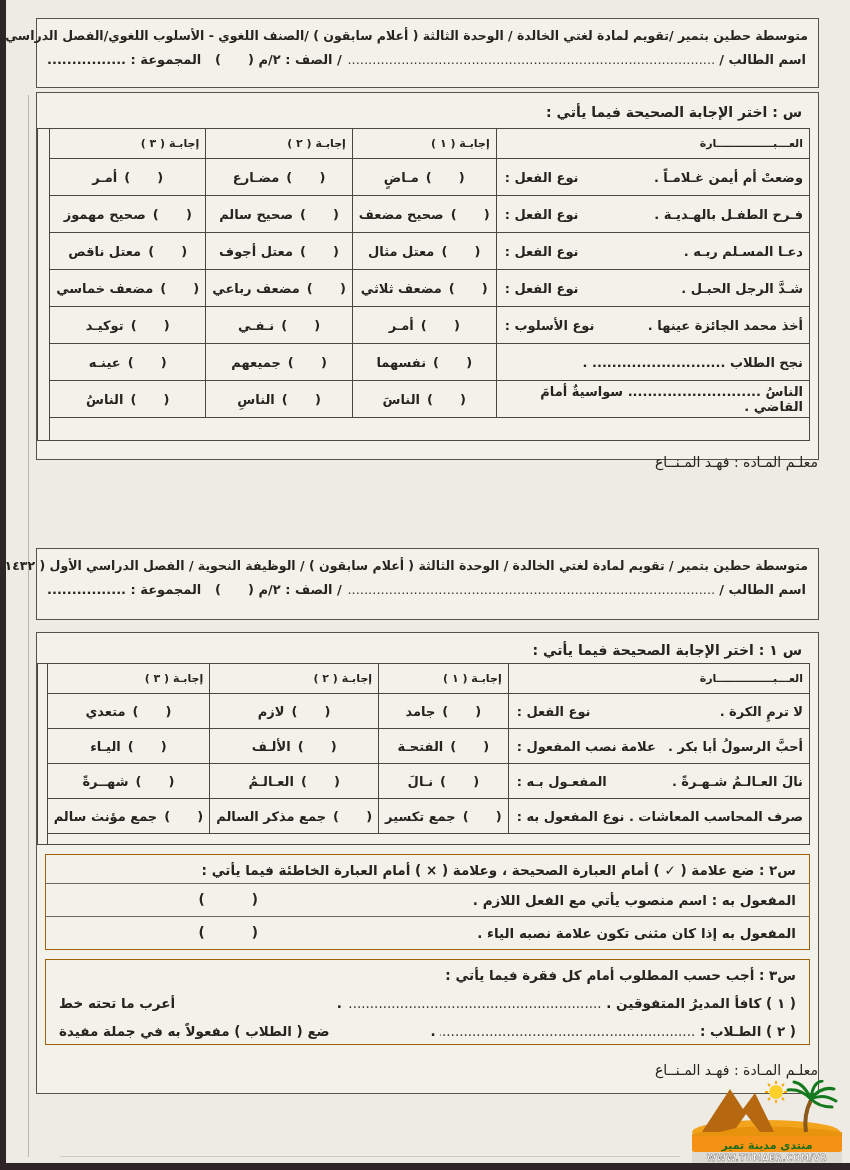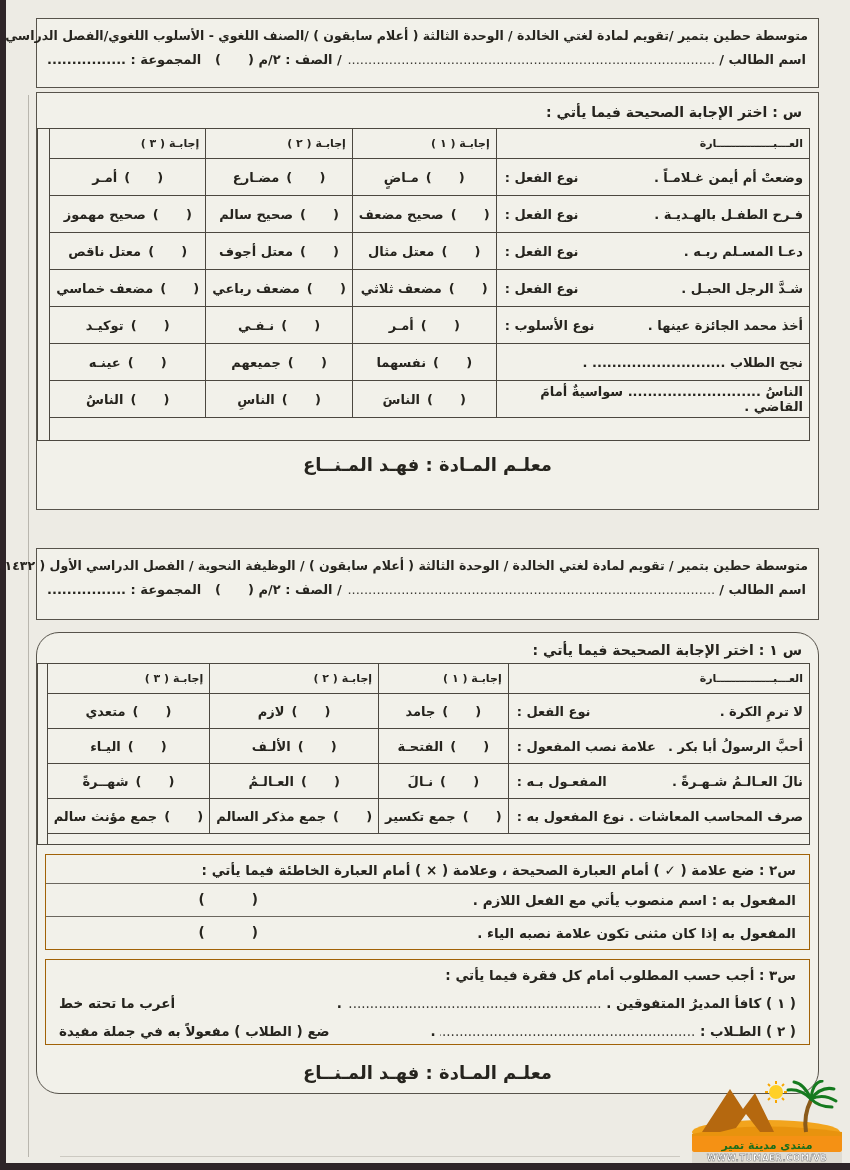--- a/index.html
+++ b/index.html
@@ -8,23 +8,23 @@
     background:#edebe4;color:#26241e;
     font-family:"DejaVu Sans",sans-serif;
   }
   .scan-edge-left{position:absolute;left:0;top:0;width:6px;height:1170px;background:#2e2528;}
   .scan-edge-bottom{position:absolute;left:0;top:1163px;width:850px;height:7px;background:#2e2528;}
   .scan-fold{position:absolute;left:28px;top:95px;width:1px;height:1062px;background:#b9b6ae;}
   .scan-faint-line{position:absolute;left:60px;top:1156px;width:620px;height:1px;background:#ccc9c1;}
 
   .box{position:absolute;left:36px;width:783px;background:#f2f1ea;border:1.5px solid #57534b;box-sizing:border-box;}
   #f1-header{top:18px;height:70px;}
-  #f1-main{top:92px;height:418px;}
+  #f1-main{top:92px;height:368px;}
   #f2-header{top:548px;height:72px;}
-  #f2-main{top:632px;height:462px;border-radius:23px;}
+  #f2-main{top:632px;height:462px;}
 
   .rtl{direction:rtl;}
   .hdr-title{font-weight:bold;font-size:12.5px;text-align:right;padding:9px 10px 0 8px;white-space:nowrap;}
   .student-line{display:flex;align-items:flex-end;font-weight:bold;font-size:13px;padding:9px 12px 0 10px;}
   .student-line .dots{flex:1;overflow:hidden;white-space:nowrap;font-weight:normal;color:#3c3a34;margin:0 4px;}
   .ws-pre{white-space:pre;}
 
   .question{font-weight:bold;font-size:14px;text-align:right;padding:11px 16px 0;}
 
   table{border-collapse:collapse;direction:rtl;margin:8px 8px 0 auto;table-layout:fixed;}
@@ -38,21 +38,21 @@
   .t1 td{height:37px;}
   .t2 td{height:35px;}
   tr.empty-row-1 td{height:23px;}
   tr.empty-row-2 td{height:11px;}
   .ph{display:flex;justify-content:space-between;align-items:center;font-weight:bold;font-size:13px;}
   .ph .lbl{white-space:nowrap;padding-left:2px;}
   .opt{display:flex;justify-content:center;align-items:center;gap:7px;font-weight:bold;font-size:13px;white-space:nowrap;}
   .paren{white-space:pre;font-weight:bold;}
   .ul{text-underline-offset:3px;}
 
-  .teacher{ text-align:center;font-weight:bold;font-size:18px;margin-top:13px;}
+  .teacher{ text-align:right;font-weight:normal;font-size:14px;margin-top:13px;}
 
   .sub-box{margin:9px 8px 0;border:1px solid #a16207;}
   .sub-title{font-weight:bold;font-size:13.5px;text-align:right;padding:7px 13px 5px;}
   .tf-item{position:relative;border-top:1px solid #6b675f;padding:8px 13px;font-weight:bold;font-size:13.5px;text-align:right;}
   .tf-paren{position:absolute;left:20%;top:7px;}
 
   .q3-item{display:flex;justify-content:space-between;align-items:flex-end;padding:7px 13px 5px;font-weight:bold;font-size:13.5px;}
   .q3-right{white-space:nowrap;}
   .q3-dots{display:inline-block;max-width:255px;overflow:hidden;vertical-align:bottom;font-weight:normal;color:#3c3a34;white-space:nowrap;}
   .q3-hint{white-space:nowrap;padding-right:10px;}

